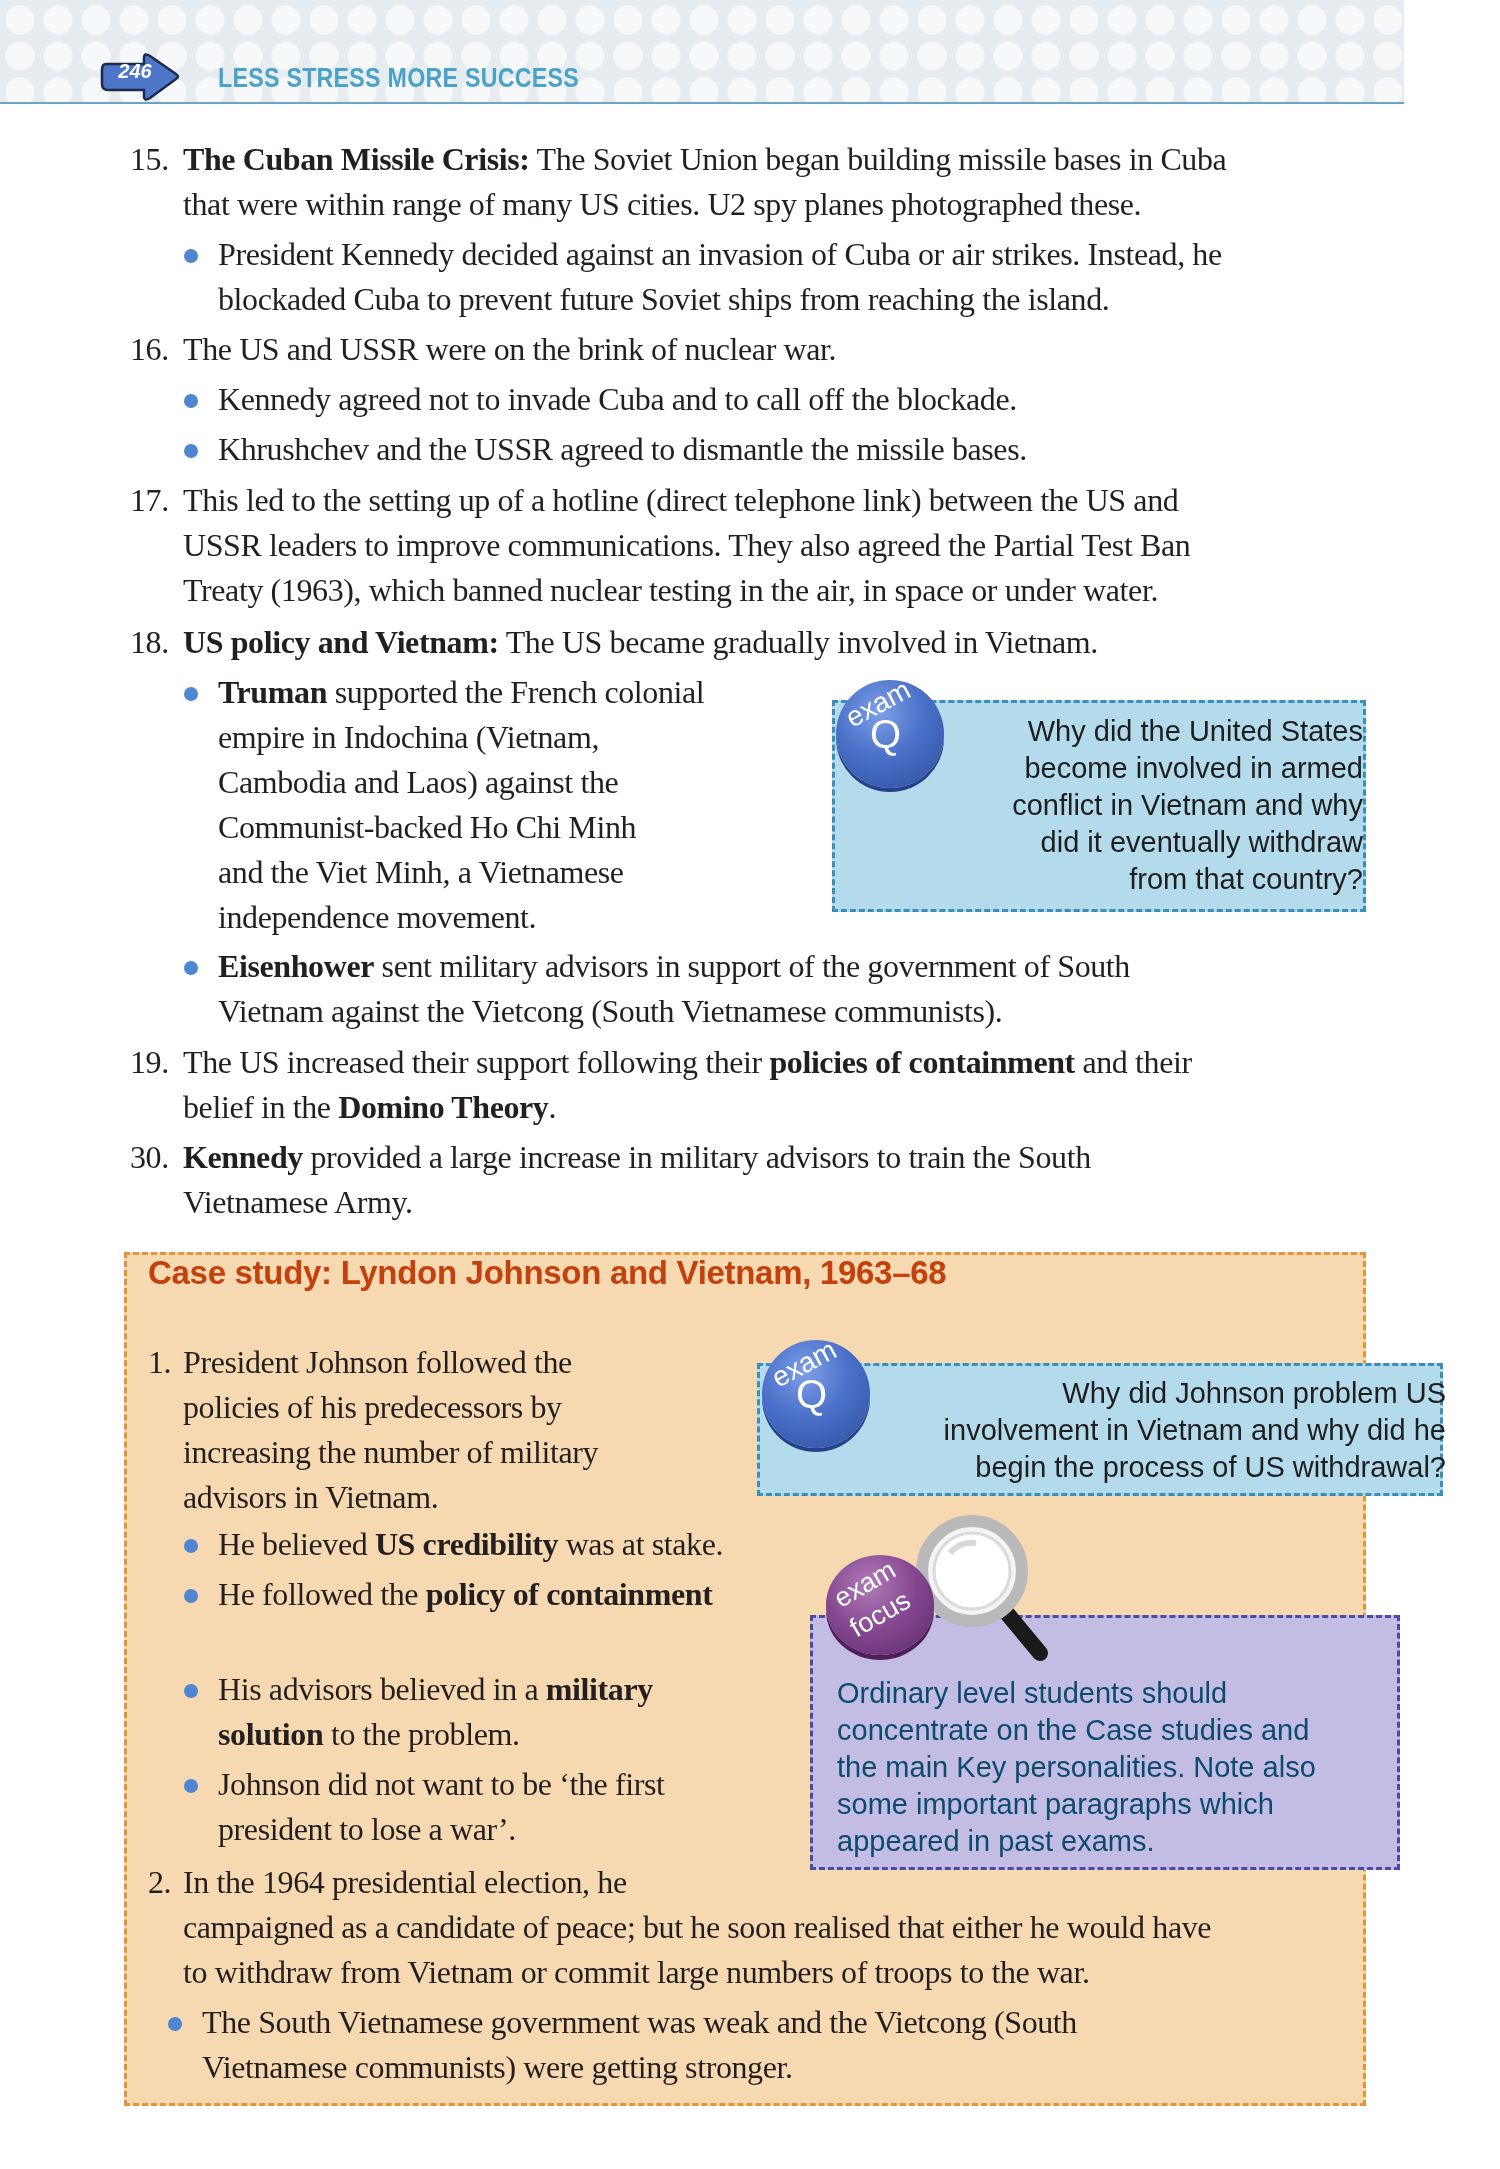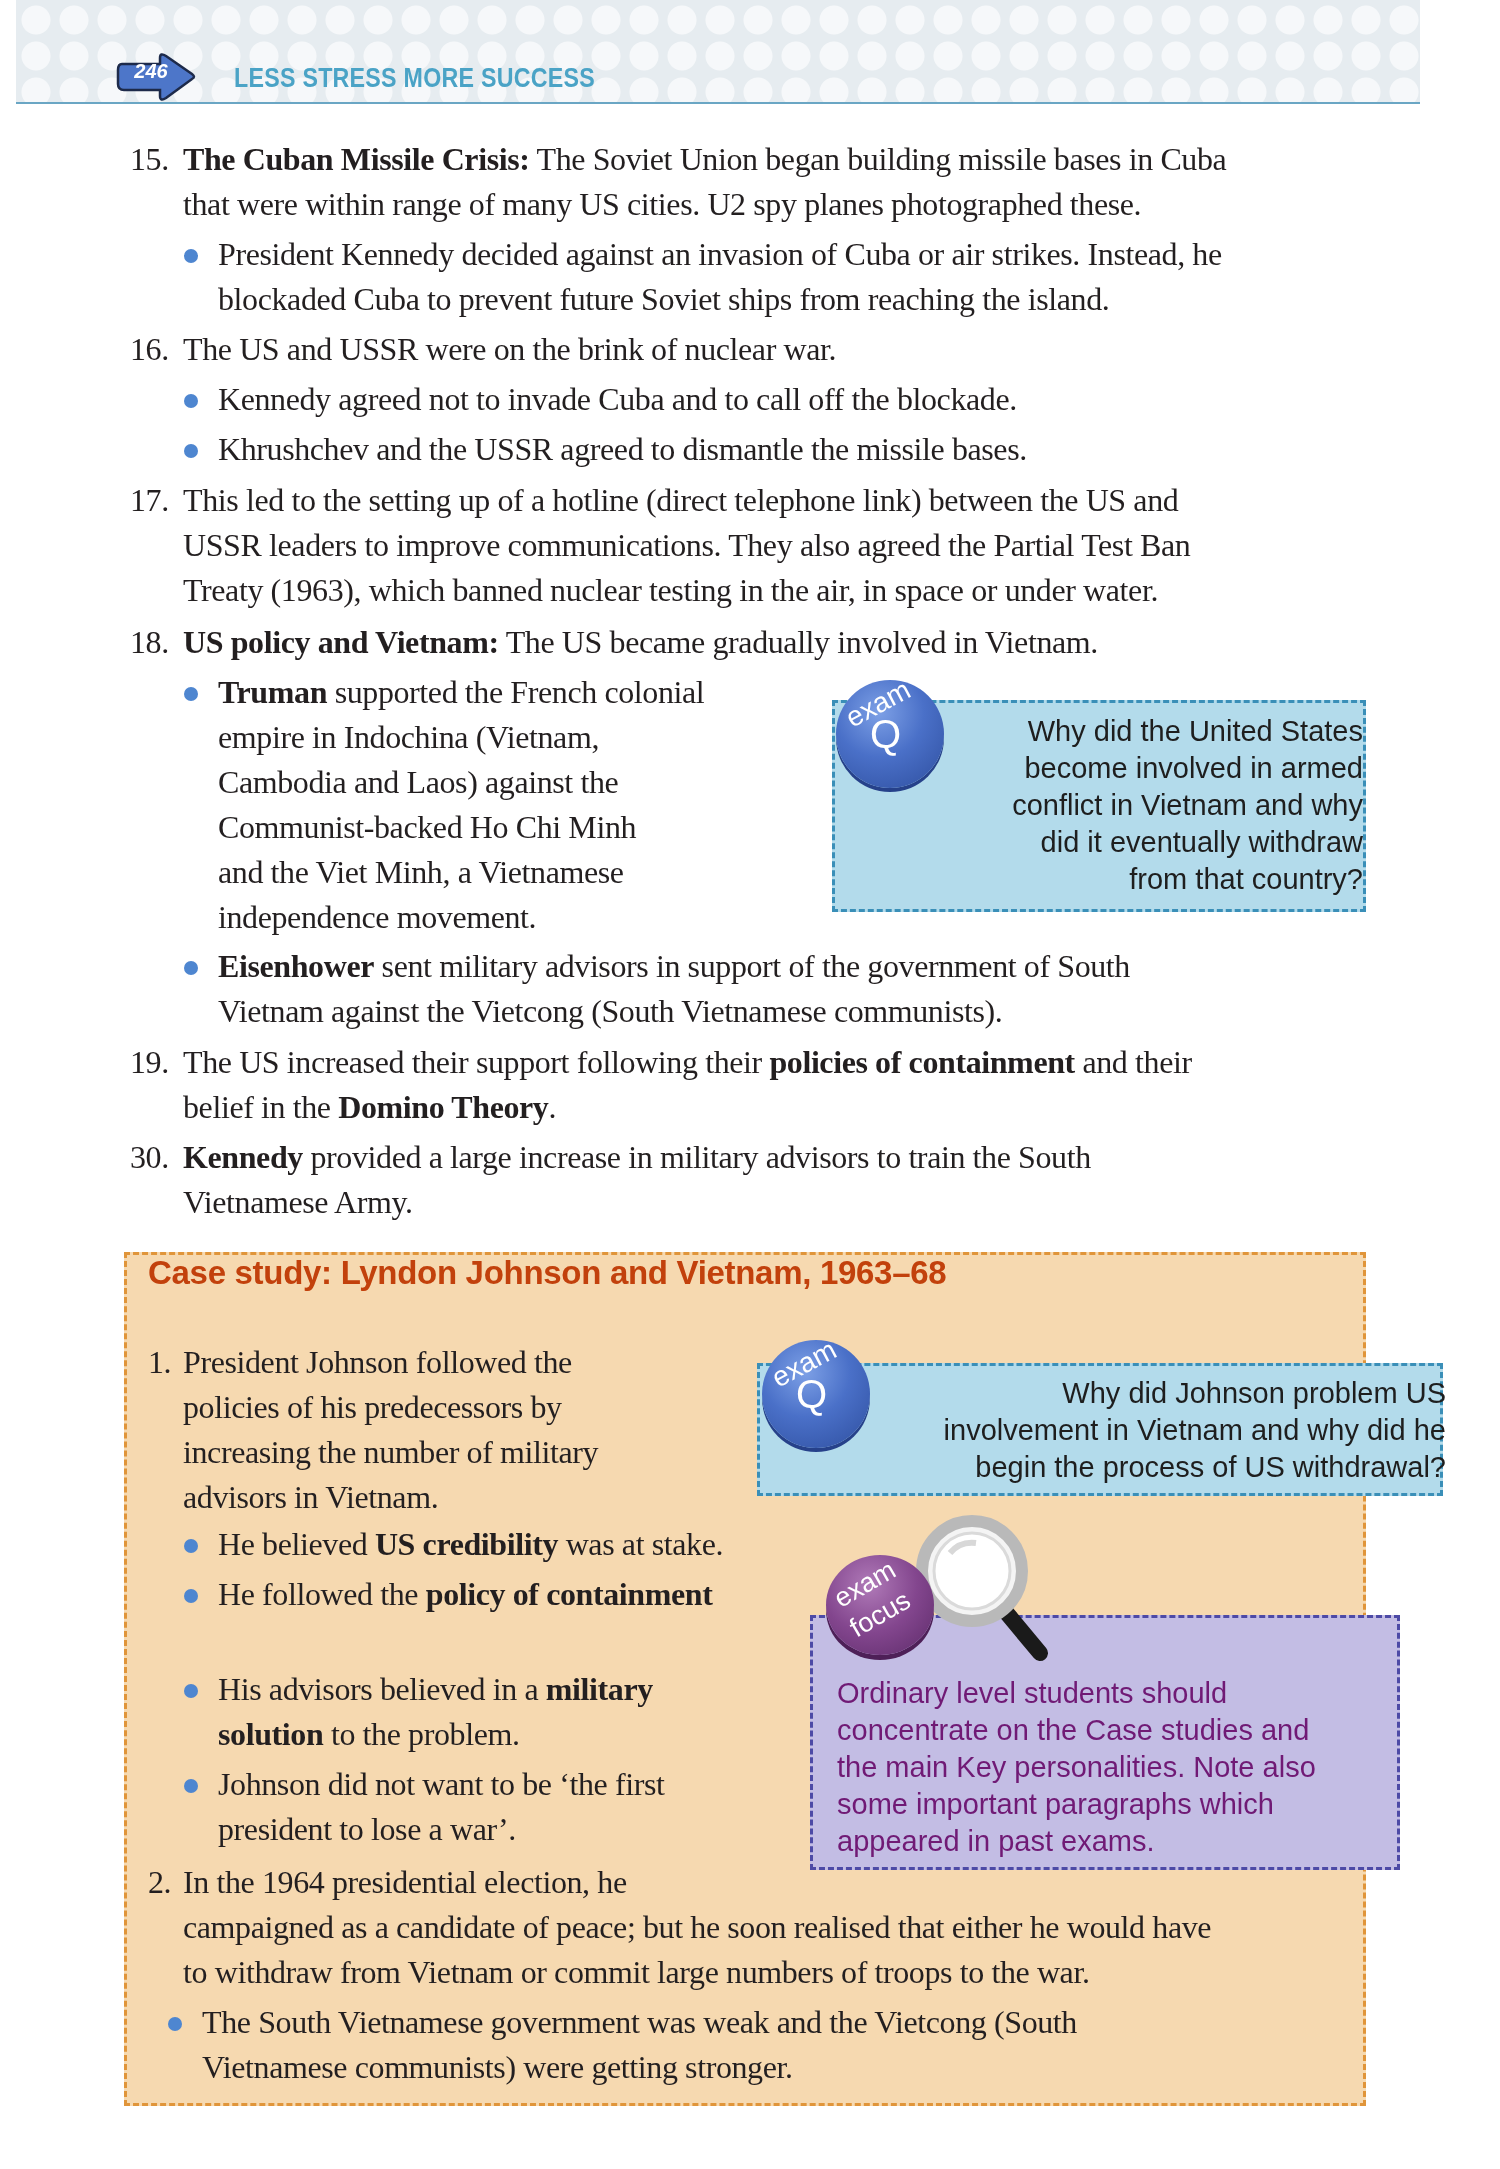--- a/index.html
+++ b/index.html
@@ -1,21 +1,21 @@
 <!DOCTYPE html>
 <html><head>
 <meta charset="utf-8">
 <style>
   * { box-sizing: border-box; margin: 0; padding: 0; }
   html, body { width: 1500px; height: 2169px; background: #ffffff; overflow: hidden; }
   body { position: relative; font-family: "Liberation Serif", "DejaVu Serif", serif; color: #231f20; }
 
   
   .header {
-    position: absolute; left: 16px; top: 0; width: 1404px; height: 104px;
+    position: absolute; left: 0; top: 0; width: 1404px; height: 104px;
     background-color: #e6ecf0;
     background-image: radial-gradient(circle at 20px 20px, #f6f8fa 14px, transparent 15px);
     background-size: 38px 36px;
     border-bottom: 2px solid #6aa6c4;
   }
   .page-arrow { position: absolute; left: 100px; top: 52px; width: 80px; height: 50px; }
   .page-num {
     position: absolute; left: 110px; top: 57px; width: 50px; height: 28px;
     font-family: "Liberation Sans", sans-serif; font-weight: bold; font-size: 20px;
     color: #ffffff; text-align: center; line-height: 28px; font-style: italic;
@@ -62,21 +62,21 @@
     position: absolute; left: 8px; top: 8px; font-family: "Liberation Sans", sans-serif;
     font-size: 28px; color: #ffffff; transform: rotate(-28deg); letter-spacing: 0px;
   }
   .badge .q-letter {
     position: absolute; left: 34px; top: 34px; font-family: "Liberation Sans", sans-serif;
     font-size: 40px; color: #ffffff; line-height: 40px;
   }
   .focus {
     position: absolute; left: 810px; top: 1615px; width: 590px; height: 255px;
     background: #c3bde4; border: 3px dashed #4d4aa6;
-    font-family: "Liberation Sans", sans-serif; font-size: 29px; line-height: 37px; color: #701a75;
+    font-family: "Liberation Sans", sans-serif; font-size: 29px; line-height: 37px; color: #0c4a6e;
   }
   .focus .ftext { position: absolute; left: 24px; top: 57px; width: 560px; }
   .focus-badge {
     position: absolute; left: 826px; top: 1555px; width: 108px; height: 100px; border-radius: 50%;
     background: radial-gradient(circle at 40% 30%, #b07ab8 0%, #83468e 50%, #5c2a68 100%);
     box-shadow: 0 5px 0 #4e2058;
   }
   .focus-badge .fw {
     position: absolute; font-family: "Liberation Sans", sans-serif; color: #ffffff; font-size: 27px;
     transform: rotate(-30deg);

